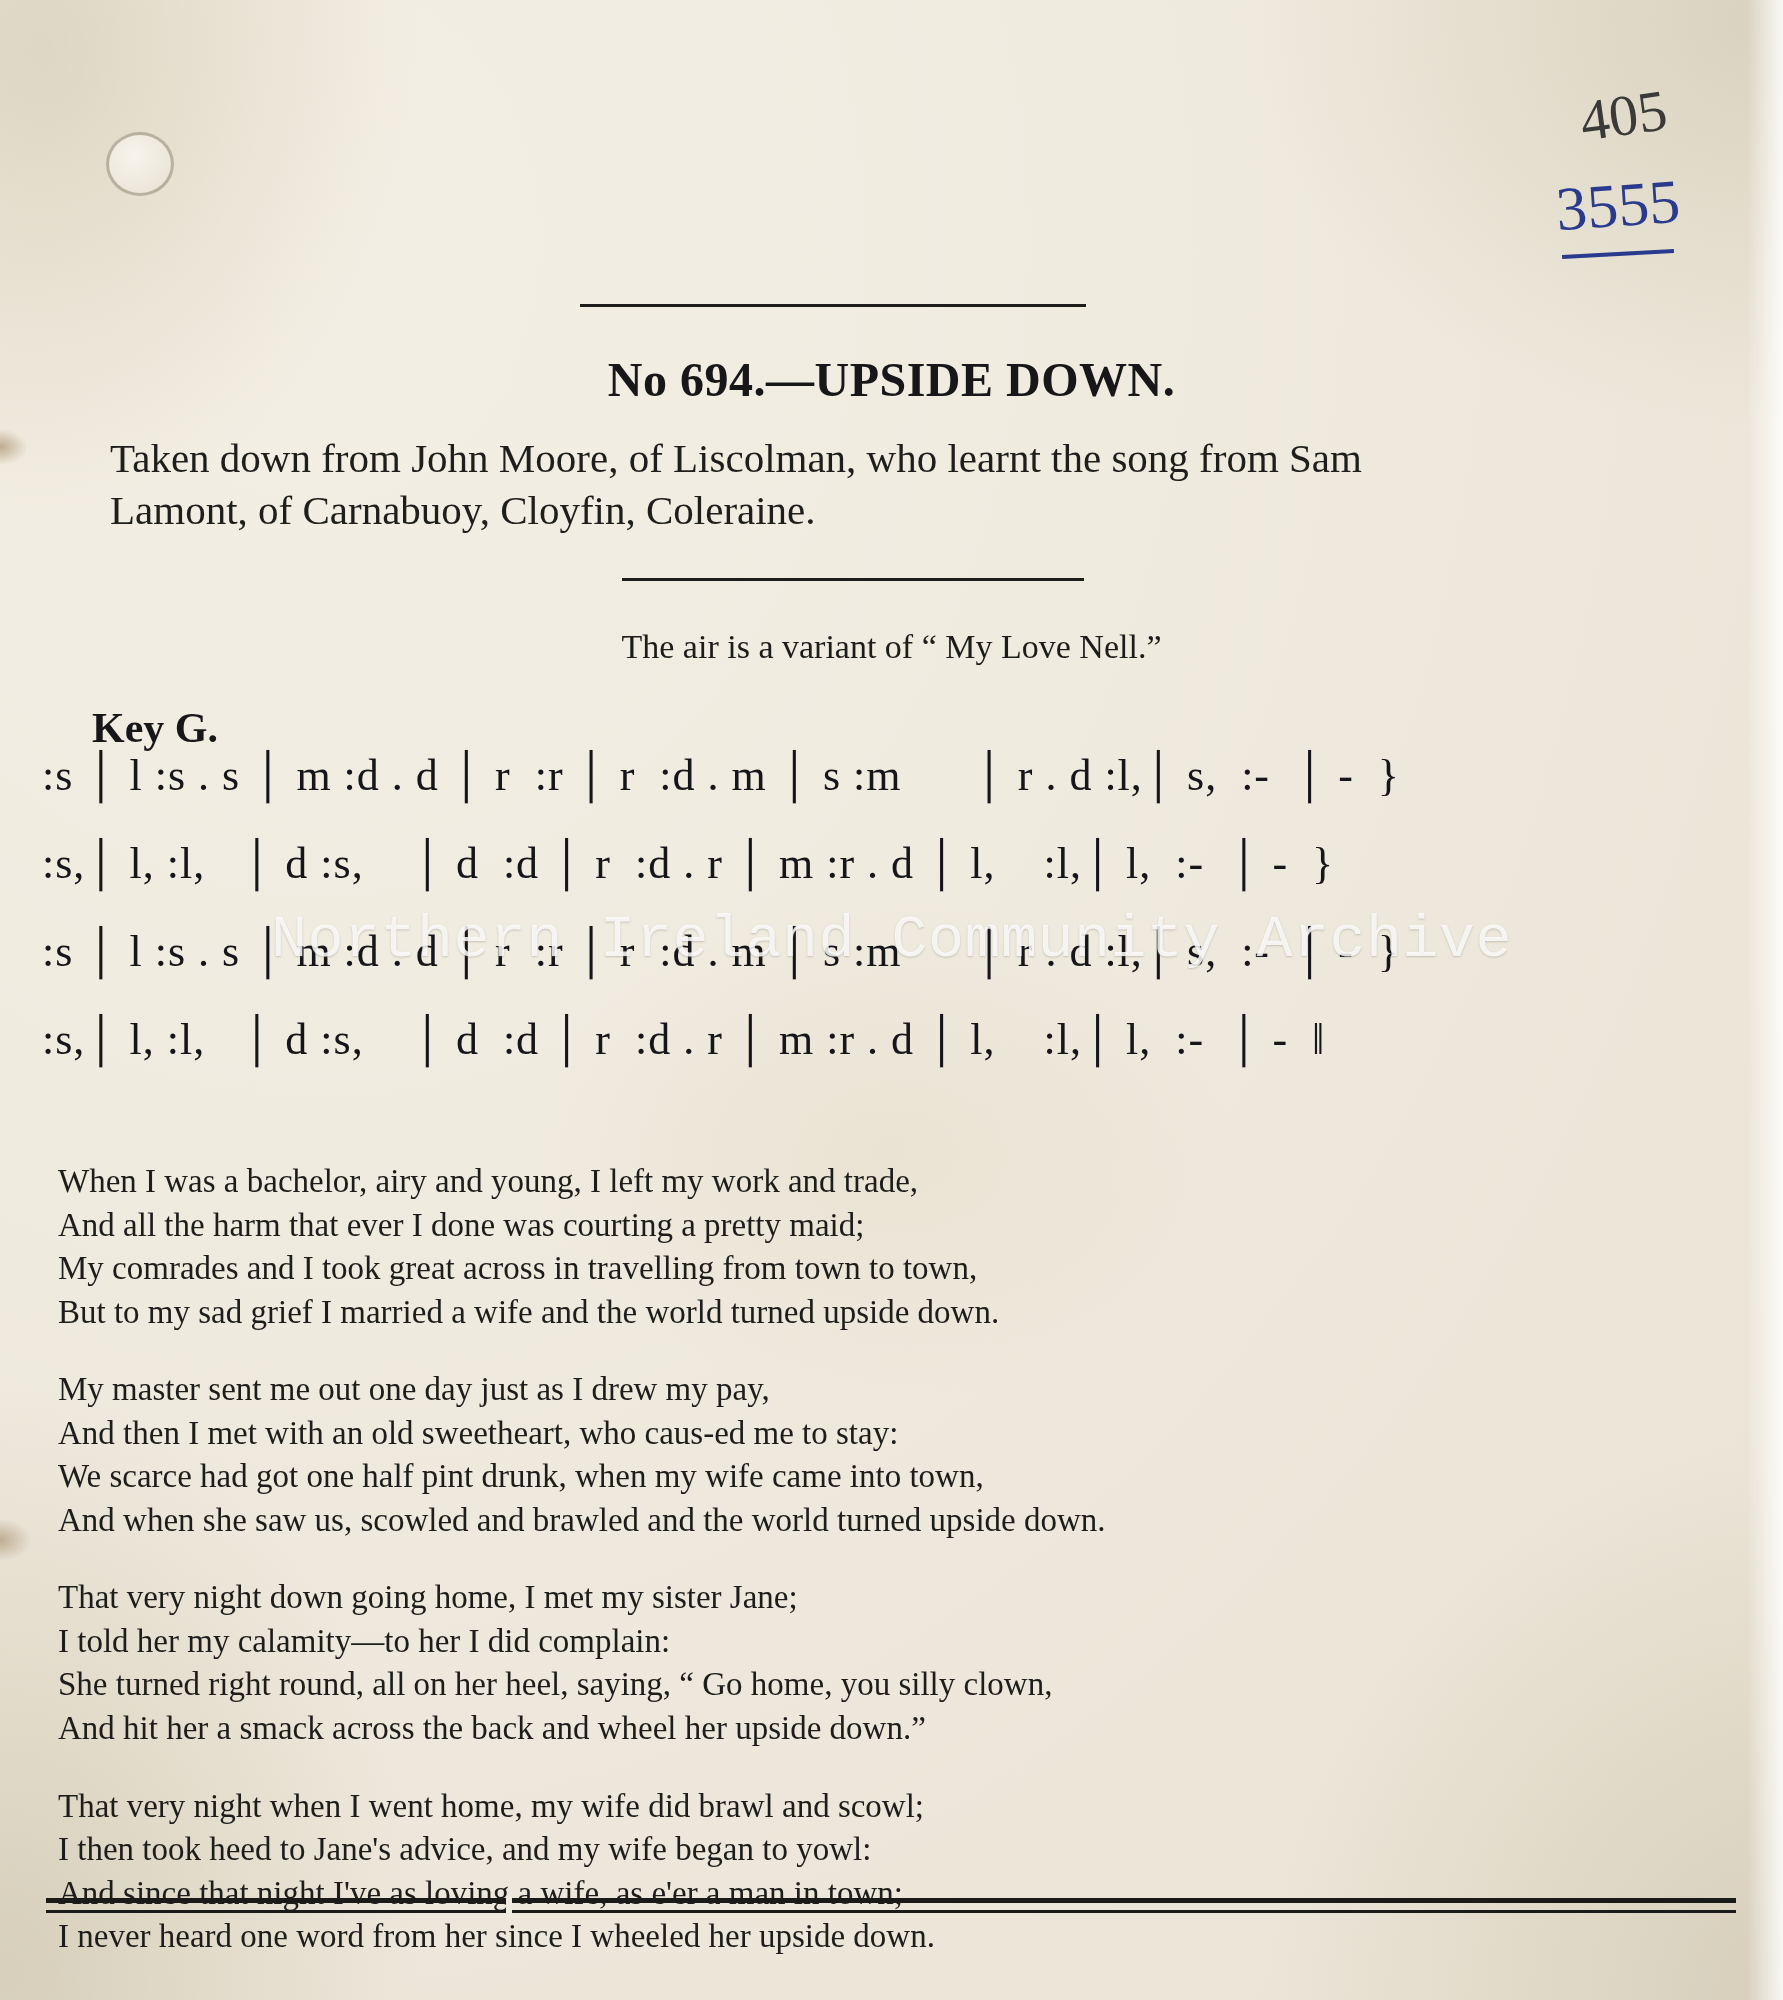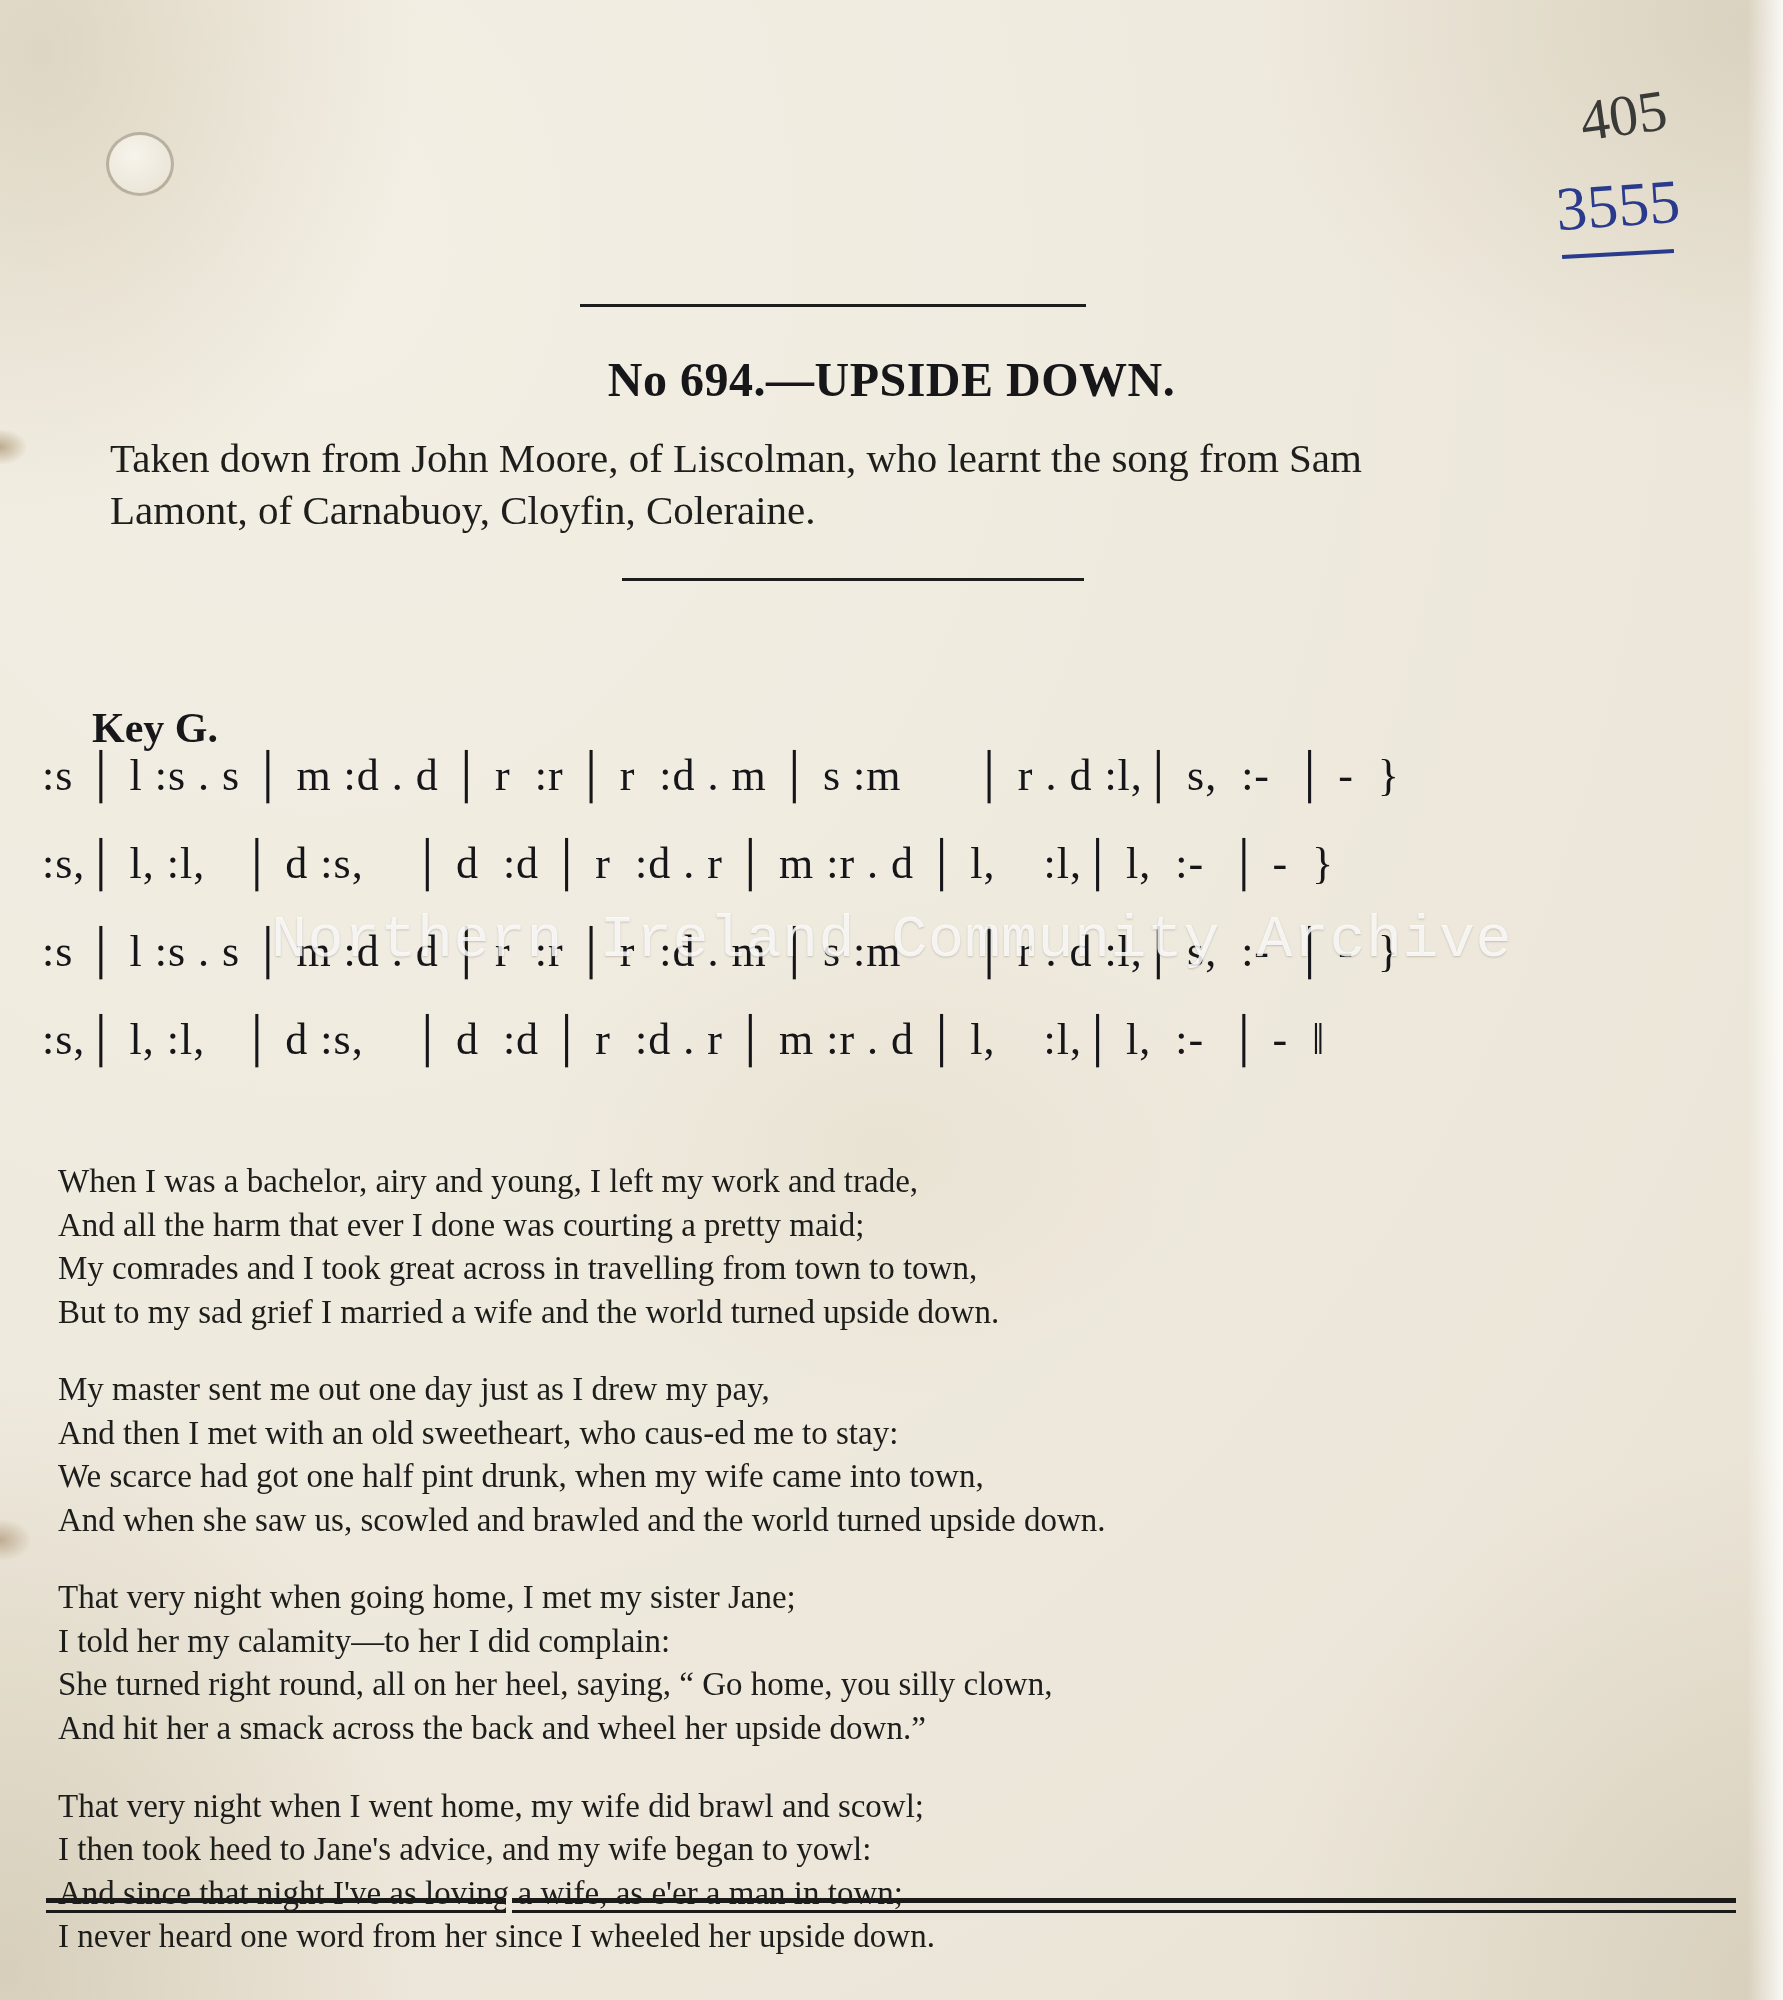--- a/index.html
+++ b/index.html
@@ -241,20 +241,21 @@
 
   <div class="song-number">No 694.—UPSIDE DOWN.</div>
 
   <div class="provenance">
     <span>Taken down from John Moore, of Liscolman,  who learnt the song  from  Sam</span>
     <span class="line2">Lamont, of Carnabuoy, Cloyfin, Coleraine.</span>
   </div>
 
   <div class="rule rule-2"></div>
 
+  <div class="air-note">The air is a variant of “ My Love Nell.”</div>
 
   <div class="key-label">Key G.</div>
 
   <div class="notation">
     <div class="solfa-line">:s │ l :s . s │ m :d . d │ r  :r │ r  :d . m │ s :m      │ r . d :l,│ s,  :-  │ -  }</div>
     <div class="solfa-line">:s,│ l, :l,   │ d :s,    │ d  :d │ r  :d . r │ m :r . d │ l,    :l,│ l,  :-  │ -  }</div>
     <div class="solfa-line">:s │ l :s . s │ m :d . d │ r  :r │ r  :d . m │ s :m      │ r . d :l,│ s,  :-  │ -  }</div>
     <div class="solfa-line">:s,│ l, :l,   │ d :s,    │ d  :d │ r  :d . r │ m :r . d │ l,    :l,│ l,  :-  │ -  ‖</div>
   </div>
 
@@ -270,21 +271,21 @@
     </div>
 
     <div class="verse">
       <div class="lyric-line">My master sent me out one day just as I drew my pay,</div>
       <div class="lyric-line">And then I met with an old sweetheart, who caus-ed me to stay:</div>
       <div class="lyric-line">We scarce had got one half pint drunk, when my wife came into town,</div>
       <div class="lyric-line">And when she saw us, scowled and brawled and the world turned upside down.</div>
     </div>
 
     <div class="verse">
-      <div class="lyric-line">That very night when going home, I met my sister Jane;</div>
+      <div class="lyric-line">That very night down going home, I met my sister Jane;</div>
       <div class="lyric-line">I told her my calamity—to her I did complain:</div>
       <div class="lyric-line">She turned right round, all on her heel, saying, “ Go home, you silly clown,</div>
       <div class="lyric-line">And hit her a smack across the back and wheel her upside down.”</div>
     </div>
 
     <div class="verse">
       <div class="lyric-line">That very night when I went home, my wife did brawl and scowl;</div>
       <div class="lyric-line">I then took heed to Jane's advice, and my wife began to yowl:</div>
       <div class="lyric-line">And since that night I've as loving a wife, as e'er a man in town;</div>
       <div class="lyric-line">I never heard one word from her since I wheeled her upside down.</div>

